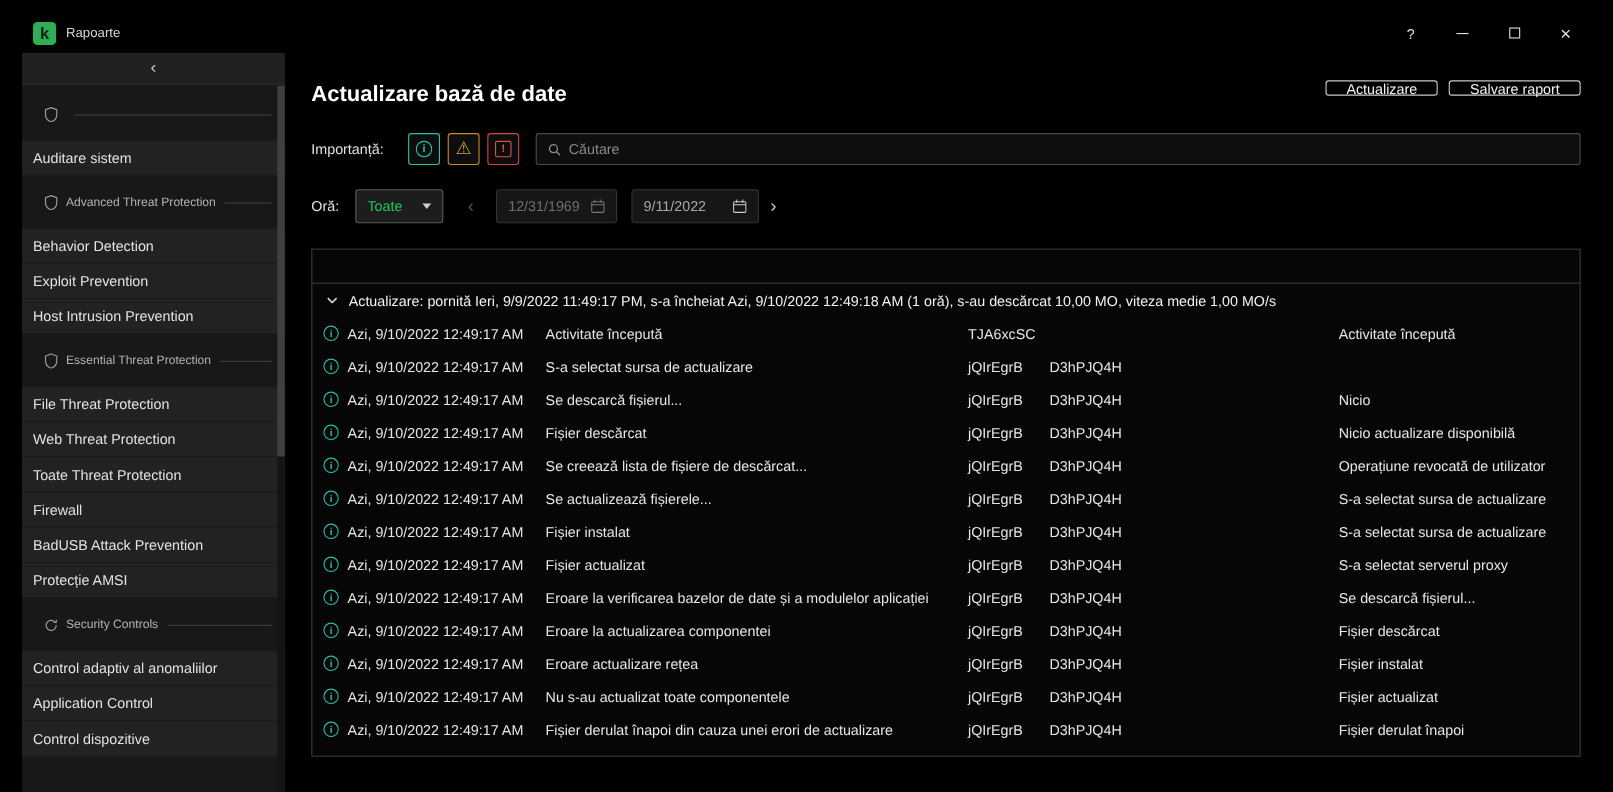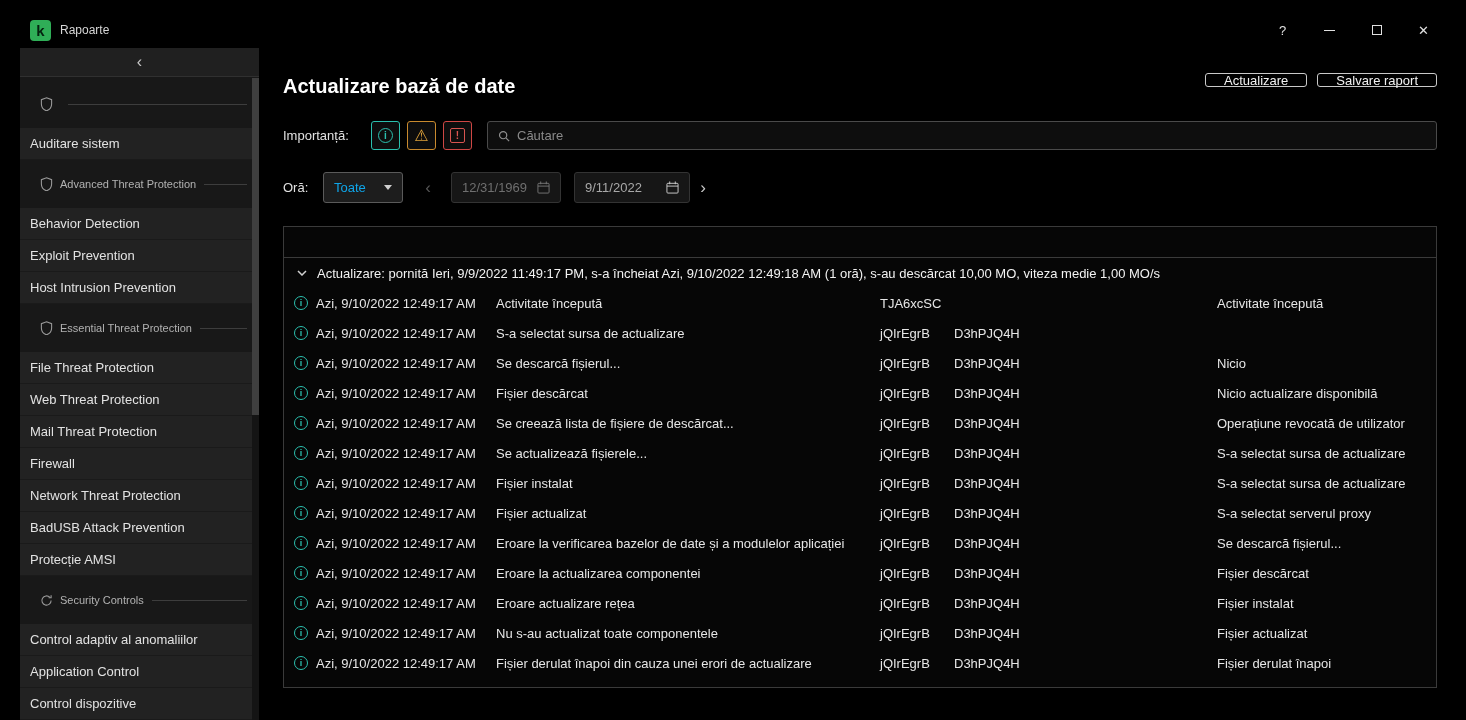--- a/index.html
+++ b/index.html
@@ -64,21 +64,21 @@
                 background:#0e0e0e; display:flex; align-items:center; padding:0 10px; color:#8f8f8f; }
   .search-box input { flex:1; margin-left:7px; background:transparent; border:none; outline:none;
                       color:#4d7c0f; font-size:13px; font-family:"Liberation Sans", sans-serif; }
   .search-box input::placeholder { color:#8a8a8a; }
 
   
   .filter-row2 { position:absolute; left:283px; top:172px; height:31px; display:flex; align-items:center; }
   .time-label { font-size:13px; color:#e0e0e0; width:40px; }
   .select { width:80px; height:31px; border:1px solid #5a5a5a; border-radius:3px; background:#1d1d1d;
             display:flex; align-items:center; justify-content:space-between; padding:0 10px;
-            font-size:13px; color:#0ea5e9; cursor:pointer; }
+            font-size:13px; color:#22c55e; cursor:pointer; }
   .caret { width:0; height:0; border-left:4px solid transparent; border-right:4px solid transparent;
            border-top:5px solid #cfcfcf; }
   .nav-chev { width:26px; text-align:center; font-size:17px; cursor:pointer; }
   .chev-prev { color:#555; margin-left:12px; }
   .chev-next { color:#c8c8c8; }
   .date-field { height:31px; border:1px solid #333; border-radius:3px; background:#161616;
                 display:flex; align-items:center; justify-content:space-between; padding:0 10px;
                 font-size:13px; cursor:pointer; }
   .date-from { width:110px; margin-left:10px; color:#6f6f6f; }
   .date-from .cal { color:#777; }
@@ -155,23 +155,22 @@
         <span class="sb-ico">
           <svg width="13" height="14" viewBox="0 0 24 26">
             <path d="M12 1.5l9.5 3.5v8c0 6.2-4 10.8-9.5 12.7C6.5 23.8 2.5 19.2 2.5 13v-8z" fill="none" stroke="currentColor" stroke-width="2"></path>
           </svg>
         </span>
         <span class="sb-sec-label">Essential Threat Protection</span>
         <span class="sb-line"></span>
       </div>
       <div class="sb-item">File Threat Protection</div>
       <div class="sb-item">Web Threat Protection</div>
-      <div class="sb-item">Mail Threat Protection</div>
+      <div class="sb-item">Toate Threat Protection</div>
       <div class="sb-item">Firewall</div>
-      <div class="sb-item">Network Threat Protection</div>
       <div class="sb-item">BadUSB Attack Prevention</div>
       <div class="sb-item">Protecție AMSI</div>
       <div class="sb-section">
         <span class="sb-ico">
           <svg width="13" height="13" viewBox="0 0 24 24">
             <path d="M20.5 12a8.5 8.5 0 1 1-2.5-6" fill="none" stroke="currentColor" stroke-width="2"></path>
             <path d="M20.5 2.5v4.5H16" fill="none" stroke="currentColor" stroke-width="2"></path>
           </svg>
         </span>
         <span class="sb-sec-label">Security Controls</span>

